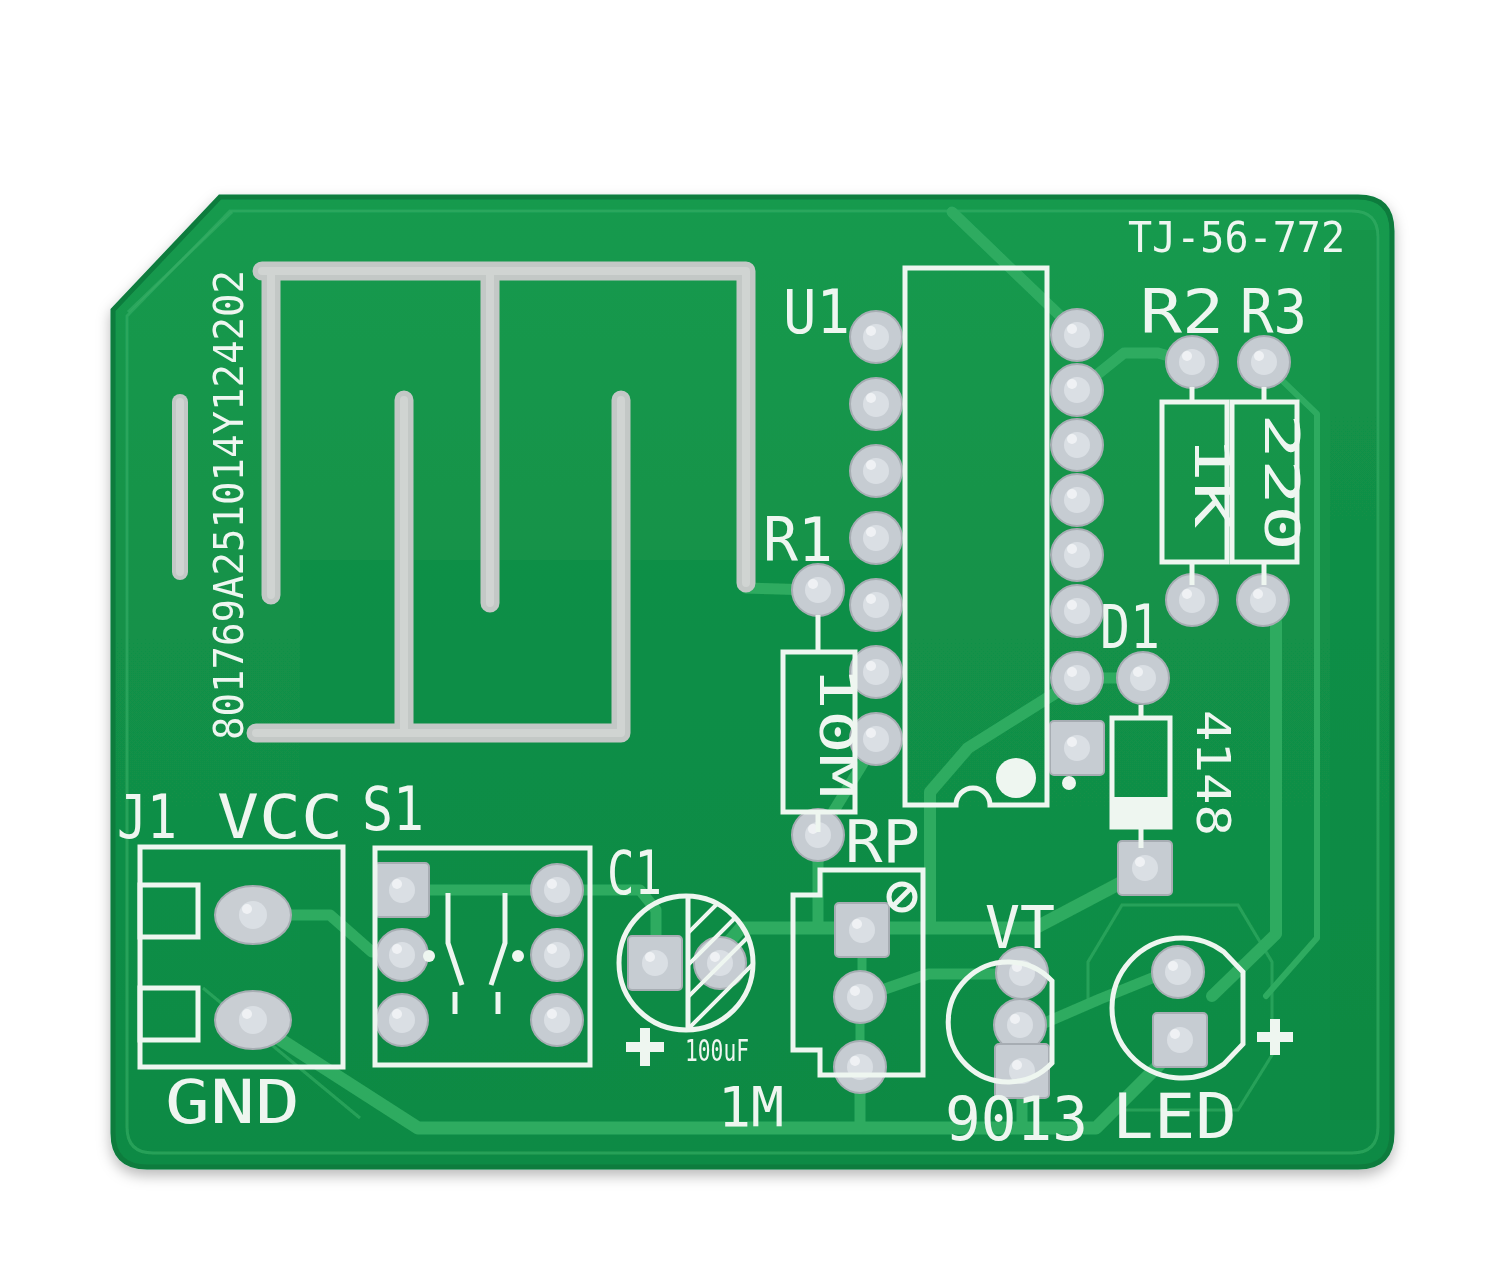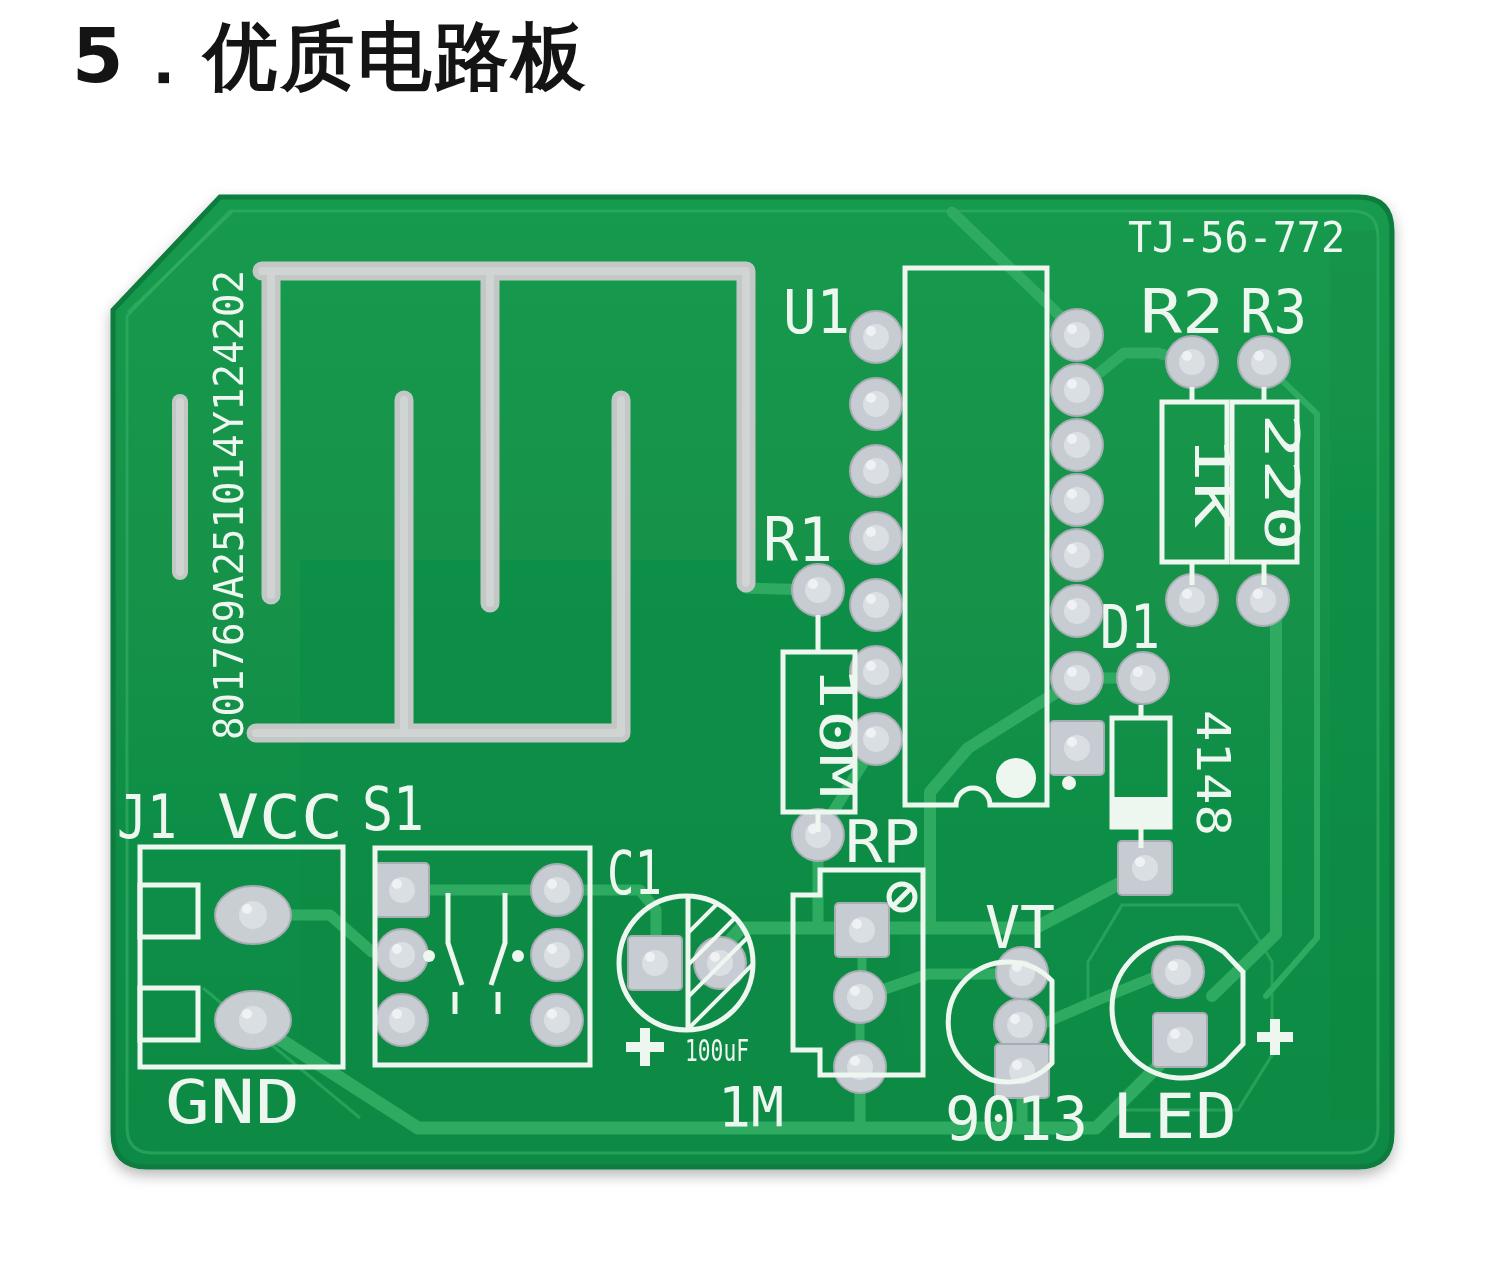--- a/index.html
+++ b/index.html
@@ -13,21 +13,20 @@
   .silkfill{fill:#eef6f0;stroke:none;}
   .trace{stroke:#2fab61;fill:none;stroke-width:11;stroke-linecap:round;stroke-linejoin:round;}
   .pour{stroke:#35ad66;fill:none;stroke-width:3;opacity:.65;}
   .ant{stroke:#c3c8c6;fill:none;stroke-width:19;stroke-linecap:round;stroke-linejoin:round;}
   .antlite{stroke:#d8dcda;fill:none;stroke-width:8;stroke-linecap:round;stroke-linejoin:round;opacity:.6;}
 </style>
 </head>
 <body>
 
 <div class="page">
-  <h1 class="page-title">5．优质电路板</h1>
 
   <svg class="pcb" width="1500" height="1275" viewBox="0 0 1500 1275">
     <defs>
       <filter id="ds" x="-5%" y="-5%" width="112%" height="114%">
         <feDropShadow dx="0" dy="6" stdDeviation="7" flood-color="#000000" flood-opacity="0.28"></feDropShadow>
       </filter>
       <linearGradient id="boardg" x1="0" y1="0" x2="0" y2="1">
         <stop offset="0" stop-color="#169a4e"></stop>
         <stop offset="0.45" stop-color="#129148"></stop>
         <stop offset="1" stop-color="#0f8a44"></stop>

